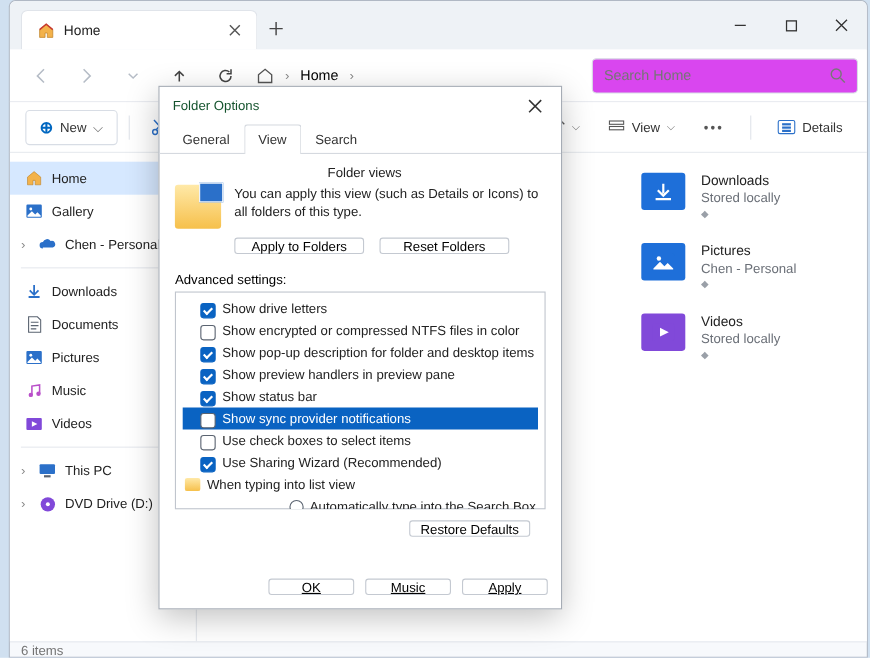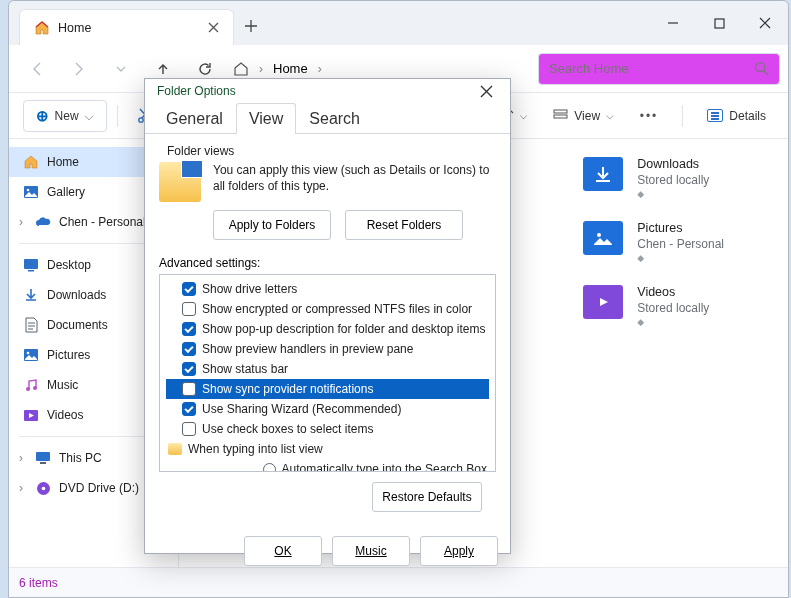--- a/index.html
+++ b/index.html
@@ -42,43 +42,43 @@
 .sbhr { height: 1px; background: #e5e8ee; margin: 6px 10px; }
 
 .content { flex: 1; padding: 18px 24px; display: flex; gap: 60px; }
 .col { display: flex; flex-direction: column; gap: 22px; }
 .ctile { display: flex; gap: 14px; align-items: flex-start; }
 .ctile .big { width: 40px; height: 34px; border-radius: 3px; display: flex; align-items: center; justify-content: center; }
 .ctile .txt .t1 { font-size: 12.5px; color: #222; }
 .ctile .txt .t2 { font-size: 12px; color: #6a6f77; margin-top: 2px; }
 .pin { font-size: 9px; color: #9aa0a8; margin-top: 2px; }
 
-.status { height: 30px; border-top: 1px solid #e5e8ee; display: flex; align-items: center; padding: 0 10px; color: #a21caf; font-size: 12px; }
+.status { height: 14px; border-top: 1px solid #e5e8ee; display: flex; align-items: center; padding: 0 10px; color: #737373; font-size: 12px; }
 
 
 .dialog { position: absolute; left: 144px; top: 78px; width: 367px; height: 476px; background: #ffffff; border: 1px solid #a6acb5; box-shadow: 0 8px 28px rgba(0,0,0,.25); display: flex; flex-direction: column; }
 .dlg-title { height: 34px; display: flex; align-items: center; padding: 0 12px; font-size: 13px; color: #14532d; justify-content: center; }
 .dlg-title .x { margin-left: auto; width: 24px; height: 24px; display:flex; align-items:center; justify-content:center; }
 .dlg-tabs { display: flex; border-bottom: 1px solid #d5d9df; padding: 0 8px; }
-.dlg-tab { padding: 6px 12px; font-size: 16px; color: #333; border: 1px solid transparent; border-bottom: none; margin-bottom: -1px; }
+.dlg-tab { padding: 6px 12px; font-size: 12px; color: #333; border: 1px solid transparent; border-bottom: none; margin-bottom: -1px; }
 .dlg-tab.active { border-color: #d5d9df; background: #fff; border-radius: 3px 3px 0 0; }
 .dlg-body { flex: 1; padding: 10px 14px; display: flex; flex-direction: column; }
 .fv-group { border: none; margin-bottom: 10px; }
-.fv-label { font-size: 12px; color: #222; margin-bottom: 4px; }
+.fv-label { font-size: 12px; color: #222; margin-bottom: 4px; text-align: center; }
 .fv-row { display: flex; gap: 12px; }
 .fv-icon { width: 42px; height: 40px; background: linear-gradient(#ffe9a8,#f6c04b); border-radius: 3px; position: relative; }
 .fv-icon::after { content:""; position:absolute; right:-2px; top:-2px; width:20px; height:16px; background:#2b70c9; border:1px solid #fff; }
 .fv-text { font-size: 12px; color: #222; line-height: 1.35; flex: 1; }
 .fv-btns { display: flex; gap: 14px; margin-top: 8px; margin-left: 54px; }
-.dbtn { min-width: 118px; height: 30px; border: 1px solid #c4c9d1; background: #fff; border-radius: 3px; font-size: 12px; padding: 0 8px; cursor: pointer; }
+.dbtn { min-width: 118px; height: 15px; border: 1px solid #c4c9d1; background: #fff; border-radius: 3px; font-size: 12px; padding: 0 8px; cursor: pointer; }
 
 .adv-label { font-size: 12px; margin: 6px 0 4px; }
 .adv-box { border: 1px solid #c0c5cd; height: 198px; overflow: auto; padding: 4px 6px; }
 .adv-item { display: flex; align-items: center; gap: 6px; padding: 1px 2px; font-size: 12px; color: #222; line-height: 1.5; }
-.adv-item.indent1 { padding-left: 16px; }
+.adv-item.indent1 { padding-left: 16px; align-items: flex-end; }
 .adv-item.indent2 { padding-left: 32px; justify-content: flex-end; }
 .adv-item.sel { background: #0a63c2; color: #fff; }
 .cb { width: 14px; height: 14px; border: 1.3px solid #5a6370; border-radius: 3px; display: inline-flex; align-items: center; justify-content: center; background: #fff; flex-shrink: 0; }
 .cb.checked { background: #0a63c2; border-color: #0a63c2; }
 .cb.checked::after { content:""; width: 6px; height: 3px; border-left: 2px solid #fff; border-bottom: 2px solid #fff; transform: rotate(-45deg); margin-top: -2px; }
 .rb { width: 13px; height: 13px; border: 1.3px solid #5a6370; border-radius: 50%; display: inline-flex; align-items: center; justify-content: center; flex-shrink:0; background:#fff; }
 .fld-icon { width: 14px; height: 12px; background: linear-gradient(#ffe9a8,#f6c04b); border-radius: 2px; flex-shrink:0; }
 .rest-row { display: flex; justify-content: flex-end; padding: 10px 14px 0 0; }
 .btm-row { display: flex; justify-content: flex-end; gap: 10px; padding: 14px 12px 12px; text-decoration: underline; }
 .btm-row .dbtn { min-width: 78px; }
@@ -244,29 +244,20 @@
       <div class="sbitem">
         <span class="chev">›</span>
         <span class="ic">
             <svg width="16" height="12" viewBox="0 0 16 12">
               <path d="M4 10a3 3 0 0 1 0-6 4 4 0 0 1 7-1 3 3 0 0 1 2 6H4z" fill="#2b70c9"></path>
             </svg>
           </span>
         <span style="white-space:nowrap;overflow:hidden;text-overflow:ellipsis;">Chen - Personal</span>
       </div>
       <div class="sbhr"></div>
-      <div class="sbitem">
-        <span class="ic">
-            <svg width="16" height="14" viewBox="0 0 16 14">
-              <rect x="1" y="1" width="14" height="10" rx="1" fill="#2b70c9"></rect>
-              <rect x="5" y="12" width="6" height="1.5" fill="#2b70c9"></rect>
-            </svg>
-          </span>
-        <span>Desktop</span>
-      </div>
       <div class="sbitem">
         <span class="ic">
             <svg width="14" height="14" viewBox="0 0 14 14">
               <path d="M7 1v8M3 6l4 4 4-4M2 12h10" fill="none" stroke="#2b70c9" stroke-width="1.6"></path>
             </svg>
           </span>
         <span>Downloads</span>
       </div>
       <div class="sbitem">
         <span class="ic">
@@ -432,26 +423,26 @@
         </div>
         <div class="adv-item indent1">
           <span class="cb checked"></span>
           <span>Show status bar</span>
         </div>
         <div class="adv-item indent1 sel">
           <span class="cb"></span>
           <span>Show sync provider notifications</span>
         </div>
         <div class="adv-item indent1">
+          <span class="cb"></span>
+          <span>Use check boxes to select items</span>
+        </div>
+        <div class="adv-item indent1">
           <span class="cb checked"></span>
           <span>Use Sharing Wizard (Recommended)</span>
-        </div>
-        <div class="adv-item indent1">
-          <span class="cb"></span>
-          <span>Use check boxes to select items</span>
         </div>
         <div class="adv-item">
           <span class="fld-icon"></span>
           <span>When typing into list view</span>
         </div>
         <div class="adv-item indent2">
           <span class="rb"></span>
           <span>Automatically type into the Search Box</span>
         </div>
       </div>

